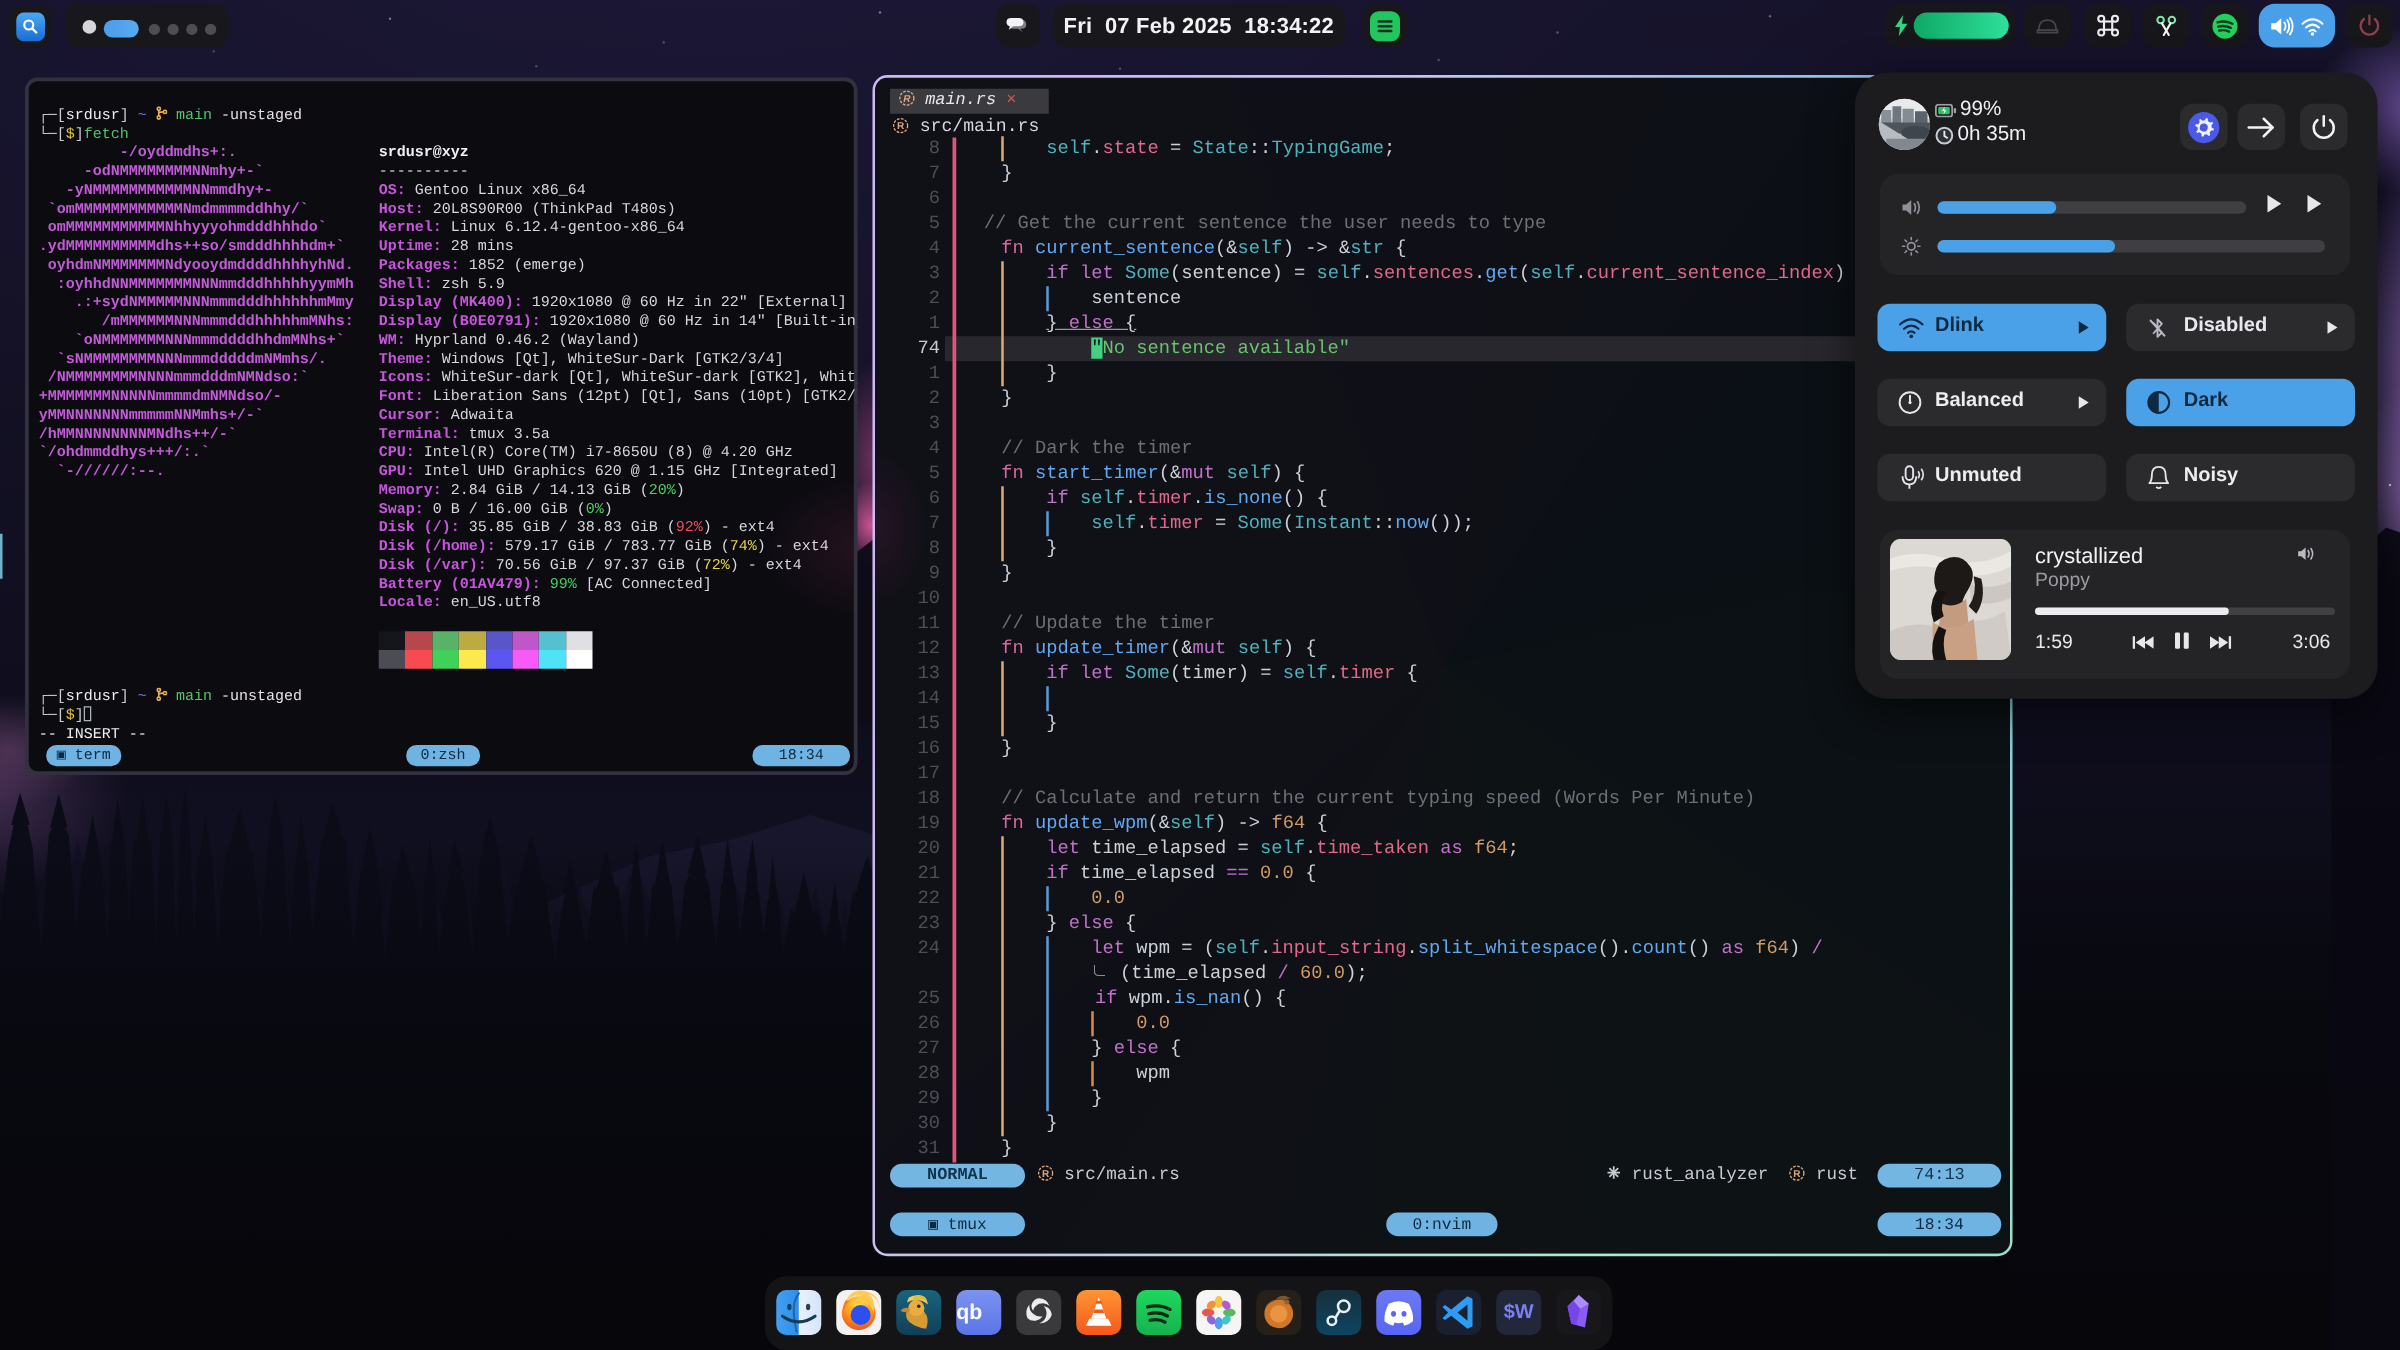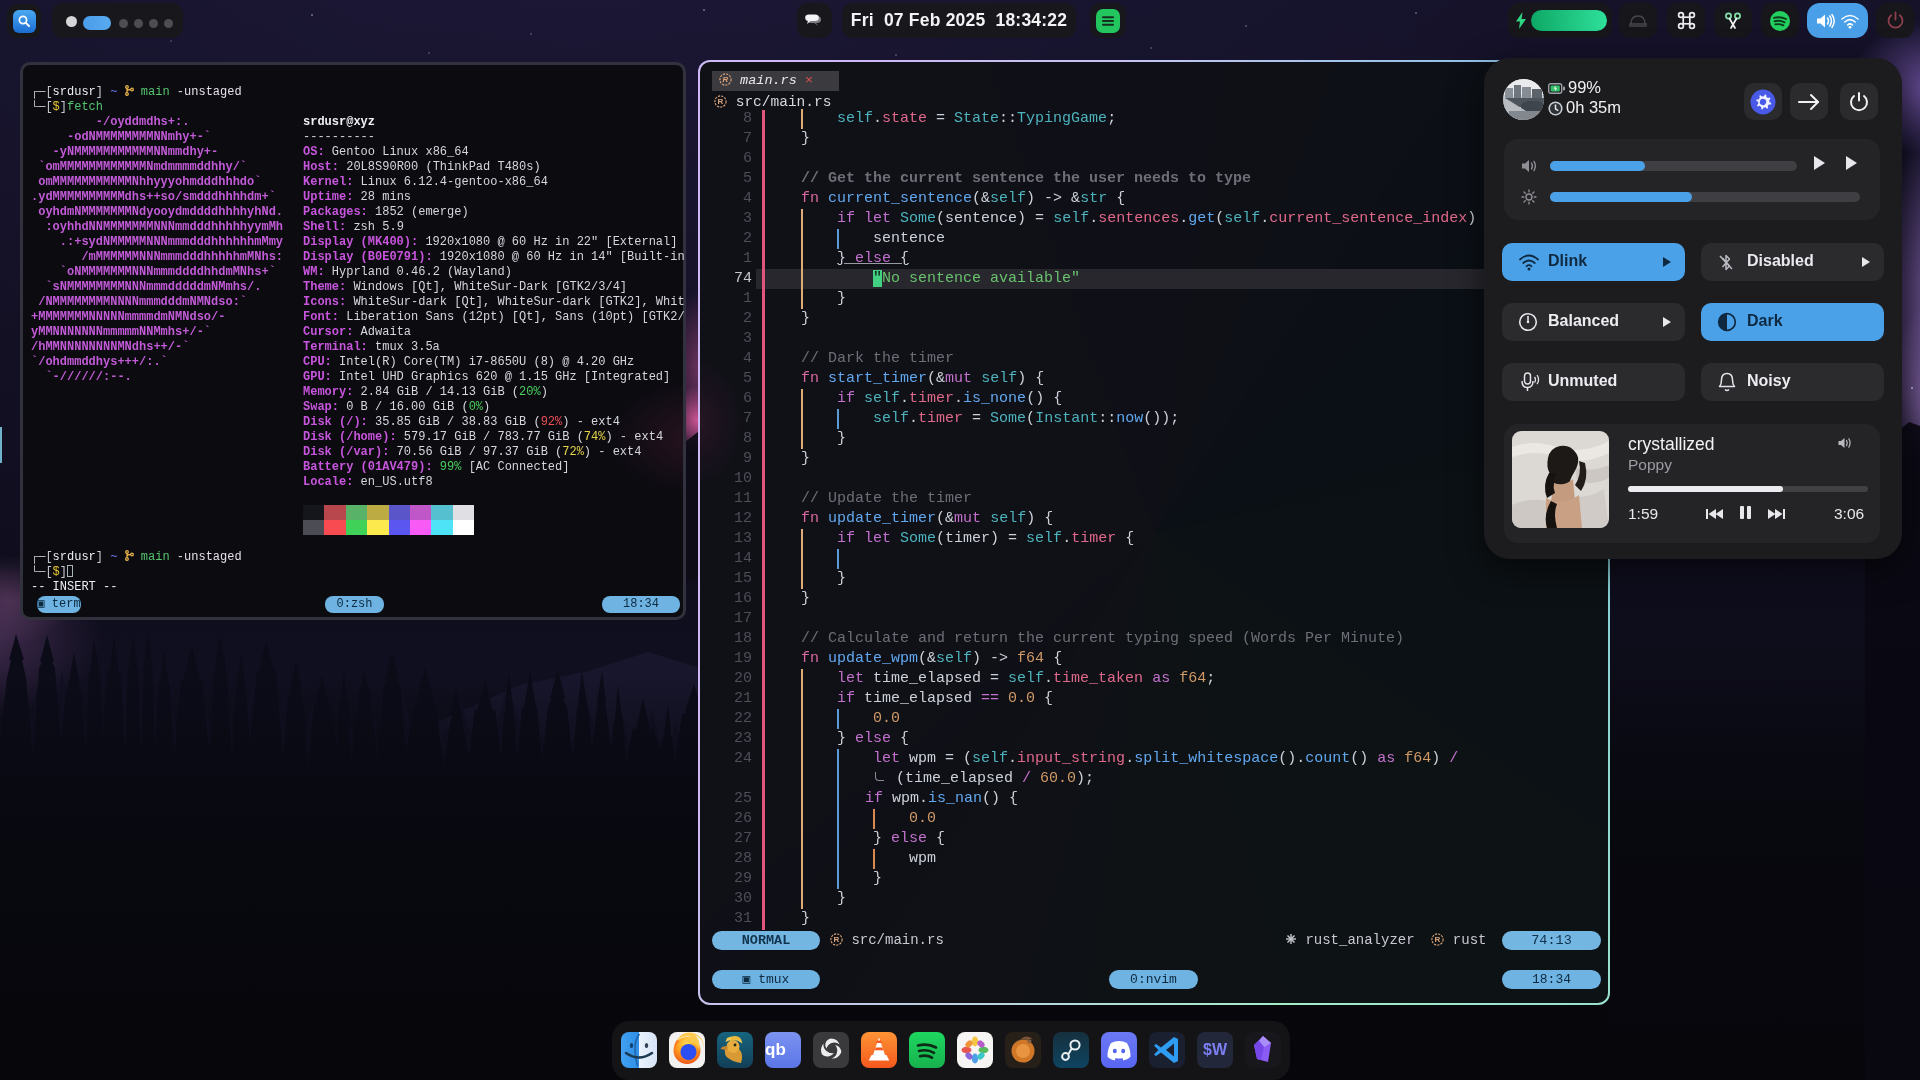--- a/index.html
+++ b/index.html
@@ -258,21 +258,21 @@
 <div class="abs" style="left:11px;top:488px;white-space:pre;"><span style="color:#c7cbd2">┌─[</span><span style="color:#eceef2">srdusr</span><span style="color:#c7cbd2">]</span> <span style="color:#6b7cf2">~</span> <svg width="9" height="11" viewBox="0 0 9 11" style="vertical-align:-1px">
         <g stroke="#e8b24a" stroke-width="1.3" fill="none">
           <circle cx="2" cy="2" r="1.3"></circle>
           <circle cx="2" cy="9" r="1.3"></circle>
           <circle cx="7" cy="4.5" r="1.3"></circle>
           <path d="M2 3.3 L2 7.7 M2 6 q0 -1.5 3.7 -1.5"></path>
         </g>
       </svg> <span style="color:#55c470">main</span> <span style="color:#e8e0ea">-unstaged</span>
 <span style="color:#c7cbd2">└─[</span><span style="color:#e8c832">$</span><span style="color:#c7cbd2">]</span><span style="display:inline-block;width:6px;height:12px;border:1px solid #a9b4ba;vertical-align:-2px;"></span></div>
 <div class="abs" style="left:11px;top:518px;color:#eceef2;white-space:pre;">-- INSERT --</div>
-<div class="abs mono tpill" style="left:17px;top:534px;width:44px;">▣ term</div>
+<div class="abs mono tpill" style="left:17px;top:534px;width:60px;">▣ term</div>
 <div class="abs mono tpill" style="left:305px;top:534px;width:59px;">0:zsh</div>
 <div class="abs mono tpill" style="left:582px;top:534px;width:78px;">18:34</div>
 </div>
 <style>
  .fl{color:#c855dd;} .pg{color:#4ad05e;} .py{color:#e6d44a;} .pr{color:#ef4f58;}
  .cb{width:21.4px;height:15px;display:inline-block;}
  .tpill{height:17px;background:#6fb3e3;border-radius:8px;color:#0c2a40;font-size:12px;line-height:17px;text-align:center;}
 </style>
 
 <div id="nvimb">
@@ -299,21 +299,21 @@
 <div class="abs" style="left:137px;top:687px;width:2px;height:140px;background:#5b9bd8;"></div>
 <div class="abs" style="left:173px;top:747px;width:2px;height:20px;background:#d98a4e;"></div>
 <div class="abs" style="left:173px;top:787px;width:2px;height:20px;background:#d98a4e;"></div>
 <div class="abs mono" style="left:2px;top:47px;width:50px;text-align:right;font-size:15px;line-height:20px;color:#4e4e59;white-space:pre;">8</div>
 <div class="abs mono code" style="left:65px;top:47px;">        <span class="t">self</span>.<span class="d">state</span> = <span class="t">State</span>::<span class="t">TypingGame</span>;</div>
 <div class="abs mono" style="left:2px;top:67px;width:50px;text-align:right;font-size:15px;line-height:20px;color:#4e4e59;white-space:pre;">7</div>
 <div class="abs mono code" style="left:65px;top:67px;">    }</div>
 <div class="abs mono" style="left:2px;top:87px;width:50px;text-align:right;font-size:15px;line-height:20px;color:#4e4e59;white-space:pre;">6</div>
 <div class="abs mono code" style="left:65px;top:87px;"></div>
 <div class="abs mono" style="left:2px;top:107px;width:50px;text-align:right;font-size:15px;line-height:20px;color:#4e4e59;white-space:pre;">5</div>
-<div class="abs mono code" style="left:65px;top:107px;font-weight:bold;">    <span class="c">// Get the current sentence the user needs to type</span></div>
+<div class="abs mono code" style="left:51px;top:107px;">    <span class="c">// Get the current sentence the user needs to type</span></div>
 <div class="abs mono" style="left:2px;top:127px;width:50px;text-align:right;font-size:15px;line-height:20px;color:#4e4e59;white-space:pre;">4</div>
 <div class="abs mono code" style="left:65px;top:127px;">    <span class="kf">fn</span> <span class="f">current_sentence</span>(&amp;<span class="t">self</span>) -&gt; &amp;<span class="t">str</span> {</div>
 <div class="abs mono" style="left:2px;top:147px;width:50px;text-align:right;font-size:15px;line-height:20px;color:#4e4e59;white-space:pre;">3</div>
 <div class="abs mono code" style="left:65px;top:147px;">        <span class="k">if</span> <span class="k">let</span> <span class="t">Some</span>(sentence) = <span class="t">self</span>.<span class="d">sentences</span>.<span class="f">get</span>(<span class="t">self</span>.<span class="d">current_sentence_index</span>)</div>
 <div class="abs mono" style="left:2px;top:167px;width:50px;text-align:right;font-size:15px;line-height:20px;color:#4e4e59;white-space:pre;">2</div>
 <div class="abs mono code" style="left:65px;top:167px;">            sentence</div>
 <div class="abs mono" style="left:2px;top:187px;width:50px;text-align:right;font-size:15px;line-height:20px;color:#4e4e59;white-space:pre;">1</div>
 <div class="abs mono code" style="left:65px;top:187px;">        <u style="text-decoration-color:#9a9aa4">} <span class="k">else</span> {</u></div>
 <div class="abs mono" style="left:2px;top:207px;width:50px;text-align:right;font-size:15px;line-height:20px;color:#c8c8d0;white-space:pre;">74</div>
 <div class="abs mono code" style="left:65px;top:207px;">            <span class="cur">"</span><span class="s">No sentence available"</span></div>
@@ -359,21 +359,21 @@
 <div class="abs mono" style="left:2px;top:627px;width:50px;text-align:right;font-size:15px;line-height:20px;color:#4e4e59;white-space:pre;">21</div>
 <div class="abs mono code" style="left:65px;top:627px;">        <span class="k">if</span> time_elapsed <span class="k">==</span> <span class="n">0.0</span> {</div>
 <div class="abs mono" style="left:2px;top:647px;width:50px;text-align:right;font-size:15px;line-height:20px;color:#4e4e59;white-space:pre;">22</div>
 <div class="abs mono code" style="left:65px;top:647px;">            <span class="n">0.0</span></div>
 <div class="abs mono" style="left:2px;top:667px;width:50px;text-align:right;font-size:15px;line-height:20px;color:#4e4e59;white-space:pre;">23</div>
 <div class="abs mono code" style="left:65px;top:667px;">        } <span class="k">else</span> {</div>
 <div class="abs mono" style="left:2px;top:687px;width:50px;text-align:right;font-size:15px;line-height:20px;color:#4e4e59;white-space:pre;">24</div>
 <div class="abs mono code" style="left:65px;top:687px;">            <span class="k">let</span> wpm = (<span class="t">self</span>.<span class="d">input_string</span>.<span class="f">split_whitespace</span>().<span class="f">count</span>() <span class="k">as</span> <span class="n">f64</span>) <span class="k">/</span></div>
 <div class="abs mono code" style="left:65px;top:707px;">            <span class="wraparrow"></span> (time_elapsed <span class="k">/</span> <span class="n">60.0</span>);</div>
 <div class="abs mono" style="left:2px;top:727px;width:50px;text-align:right;font-size:15px;line-height:20px;color:#4e4e59;white-space:pre;">25</div>
-<div class="abs mono code" style="left:57px;top:727px;">            <span class="k">if</span> wpm.<span class="f">is_nan</span>() {</div>
+<div class="abs mono code" style="left:68px;top:727px;">            <span class="k">if</span> wpm.<span class="f">is_nan</span>() {</div>
 <div class="abs mono" style="left:2px;top:747px;width:50px;text-align:right;font-size:15px;line-height:20px;color:#4e4e59;white-space:pre;">26</div>
 <div class="abs mono code" style="left:65px;top:747px;">                <span class="n">0.0</span></div>
 <div class="abs mono" style="left:2px;top:767px;width:50px;text-align:right;font-size:15px;line-height:20px;color:#4e4e59;white-space:pre;">27</div>
 <div class="abs mono code" style="left:65px;top:767px;">            } <span class="k">else</span> {</div>
 <div class="abs mono" style="left:2px;top:787px;width:50px;text-align:right;font-size:15px;line-height:20px;color:#4e4e59;white-space:pre;">28</div>
 <div class="abs mono code" style="left:65px;top:787px;">                wpm</div>
 <div class="abs mono" style="left:2px;top:807px;width:50px;text-align:right;font-size:15px;line-height:20px;color:#4e4e59;white-space:pre;">29</div>
 <div class="abs mono code" style="left:65px;top:807px;">            }</div>
 <div class="abs mono" style="left:2px;top:827px;width:50px;text-align:right;font-size:15px;line-height:20px;color:#4e4e59;white-space:pre;">30</div>
 <div class="abs mono code" style="left:65px;top:827px;">        }</div>

